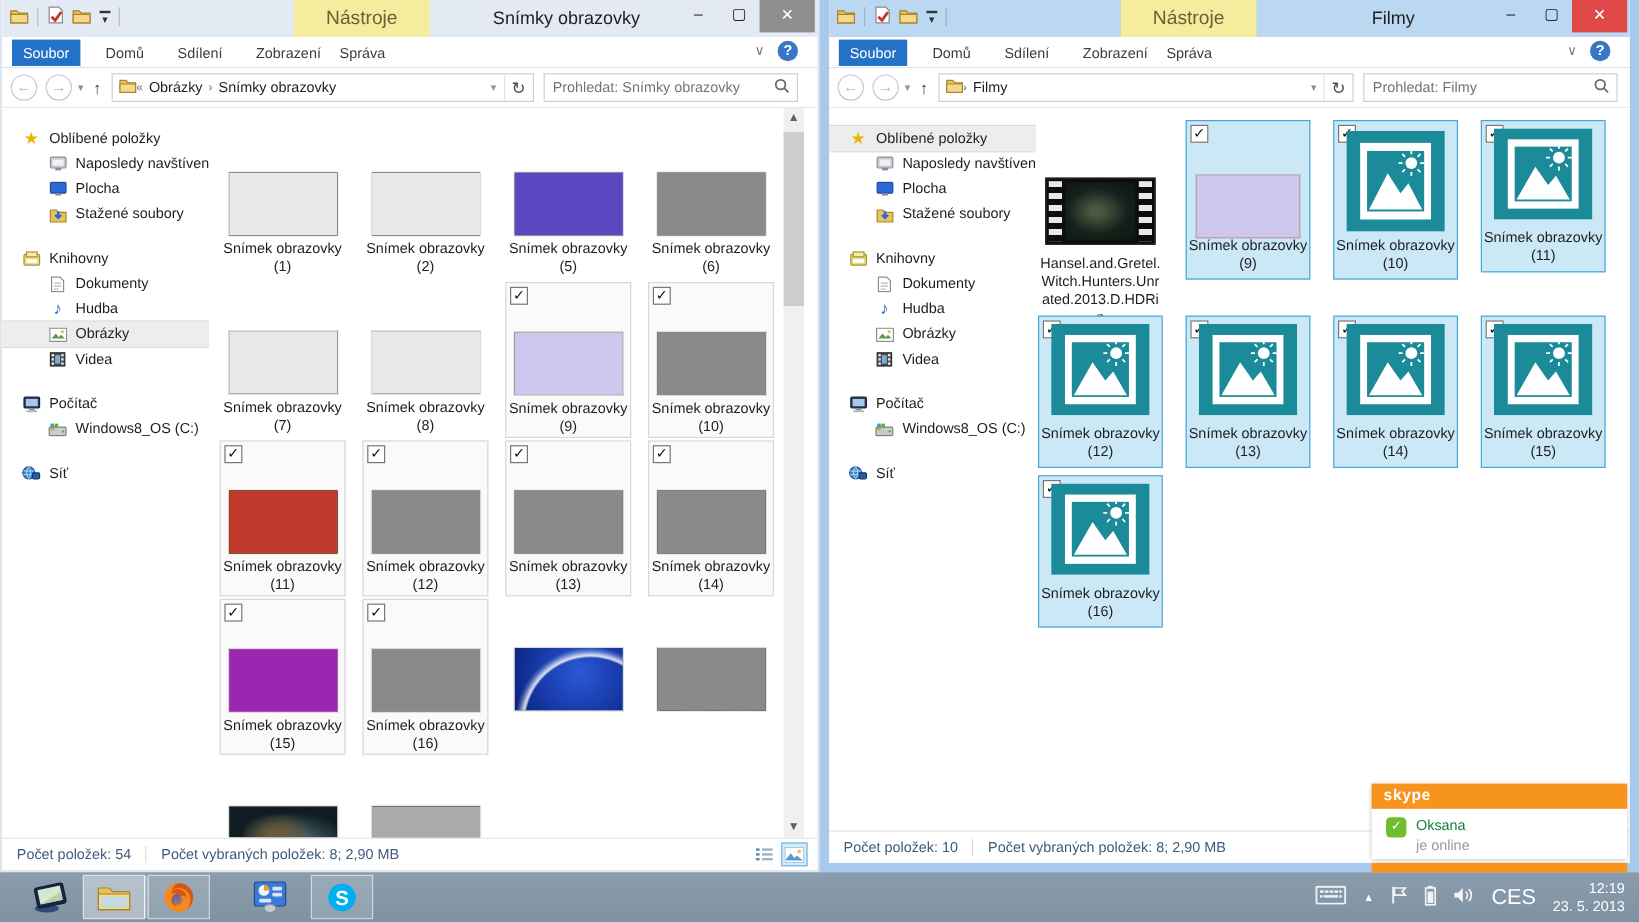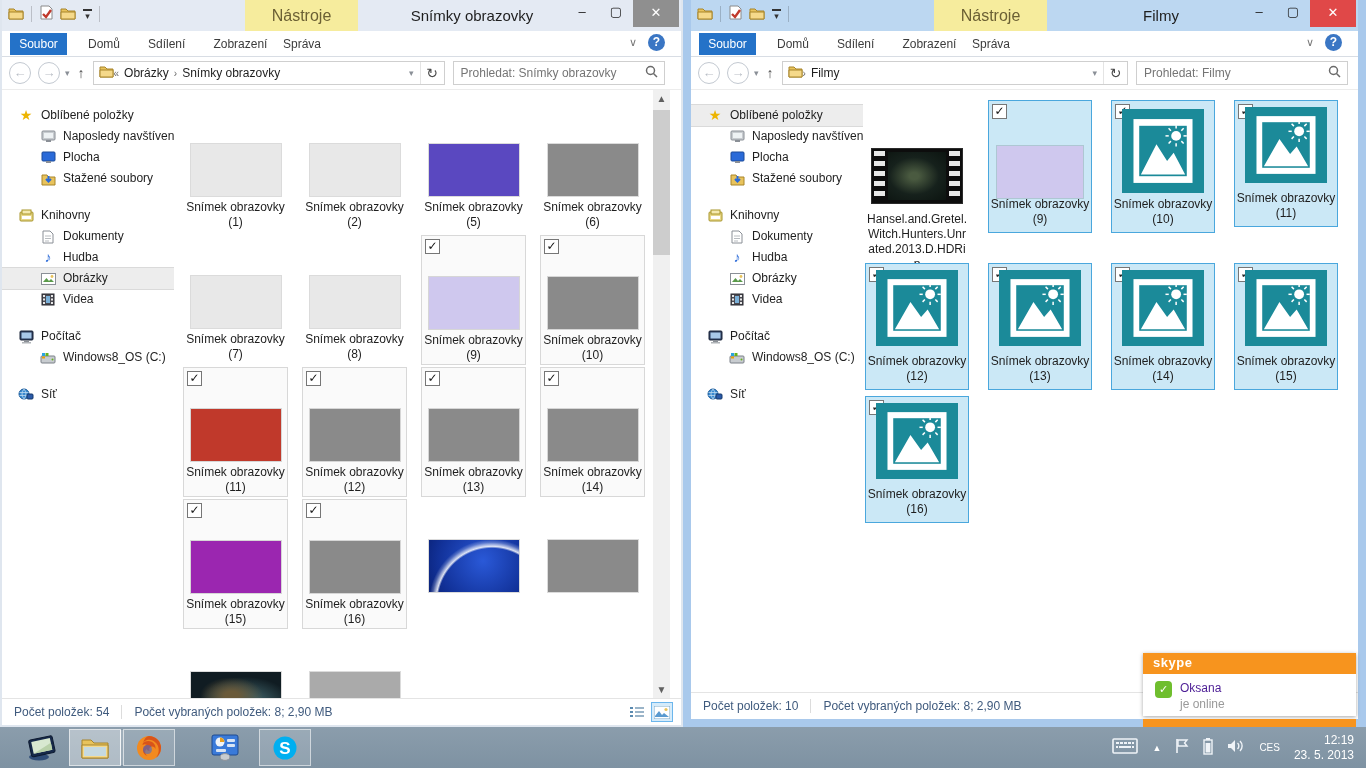--- a/index.html
+++ b/index.html
@@ -140,35 +140,35 @@
   .viewbtn.active { border:1px solid #6cb6ec; background:#d5ebfa; }
 
   
   .skype-toast { position:absolute; left:1143px; top:653px; width:213px; height:63px; background:#fff;
                  box-shadow:0 1px 4px rgba(0,0,0,.35); z-index:60; }
   .sk-head { height:21px; background:#f7941e; color:#fff; font-weight:bold; font-size:13px;
              padding:2px 0 0 10px; letter-spacing:.5px; }
   .sk-body { display:flex; align-items:flex-start; padding:7px 0 0 12px; height:45px; }
   .sk-avatar { width:17px; height:17px; background:#6fbe2e; border-radius:4px; color:#fff; font-size:11px;
                font-weight:bold; text-align:center; line-height:16px; margin-right:8px; }
-  .sk-name { color:#4c1d95; line-height:15px; }
+  .sk-name { color:#15803d; line-height:15px; }
   .sk-status { color:#9a9a9a; line-height:17px;text-align:right; }
   .sk-foot { height:8px; background:#f7941e; }
 
   
   #taskbar { position:absolute; left:0; top:727px; width:1366px; height:41px;
              background:linear-gradient(#8b9dac,#7e92a2); display:flex; align-items:center; z-index:50; }
   .tb-app { width:52px; height:37px; margin:0 1px; display:flex; align-items:center; justify-content:center;
             position:relative; }
   .tb-app.running { border:1px solid rgba(255,255,255,.55); background:rgba(255,255,255,.14); }
   .tb-app.active { background:rgba(255,255,255,.38); }
   .tb-app.multi::after { content:""; position:absolute; right:-4px; top:0; bottom:0; width:3px;
             border-left:1px solid rgba(255,255,255,.55); background:rgba(255,255,255,.2); }
   .tray { margin-left:auto; display:flex; align-items:center; gap:14px; padding-right:12px; color:#fff; }
-  .tray .tr-txt { font-size:10px; }
+  .tray .tr-txt { font-size:18px; }
   .clock { text-align:right; font-size:12px; line-height:15px; }
 </style>
 </head>
 <body>
 
 <section class="window left">
   <div class="titlebar">
     <div class="qat">
       <span><svg width="16" height="14">
             <path d="M1 3h5l2 2h7v8H1z" fill="#e8c35c" stroke="#a8852a"></path>

